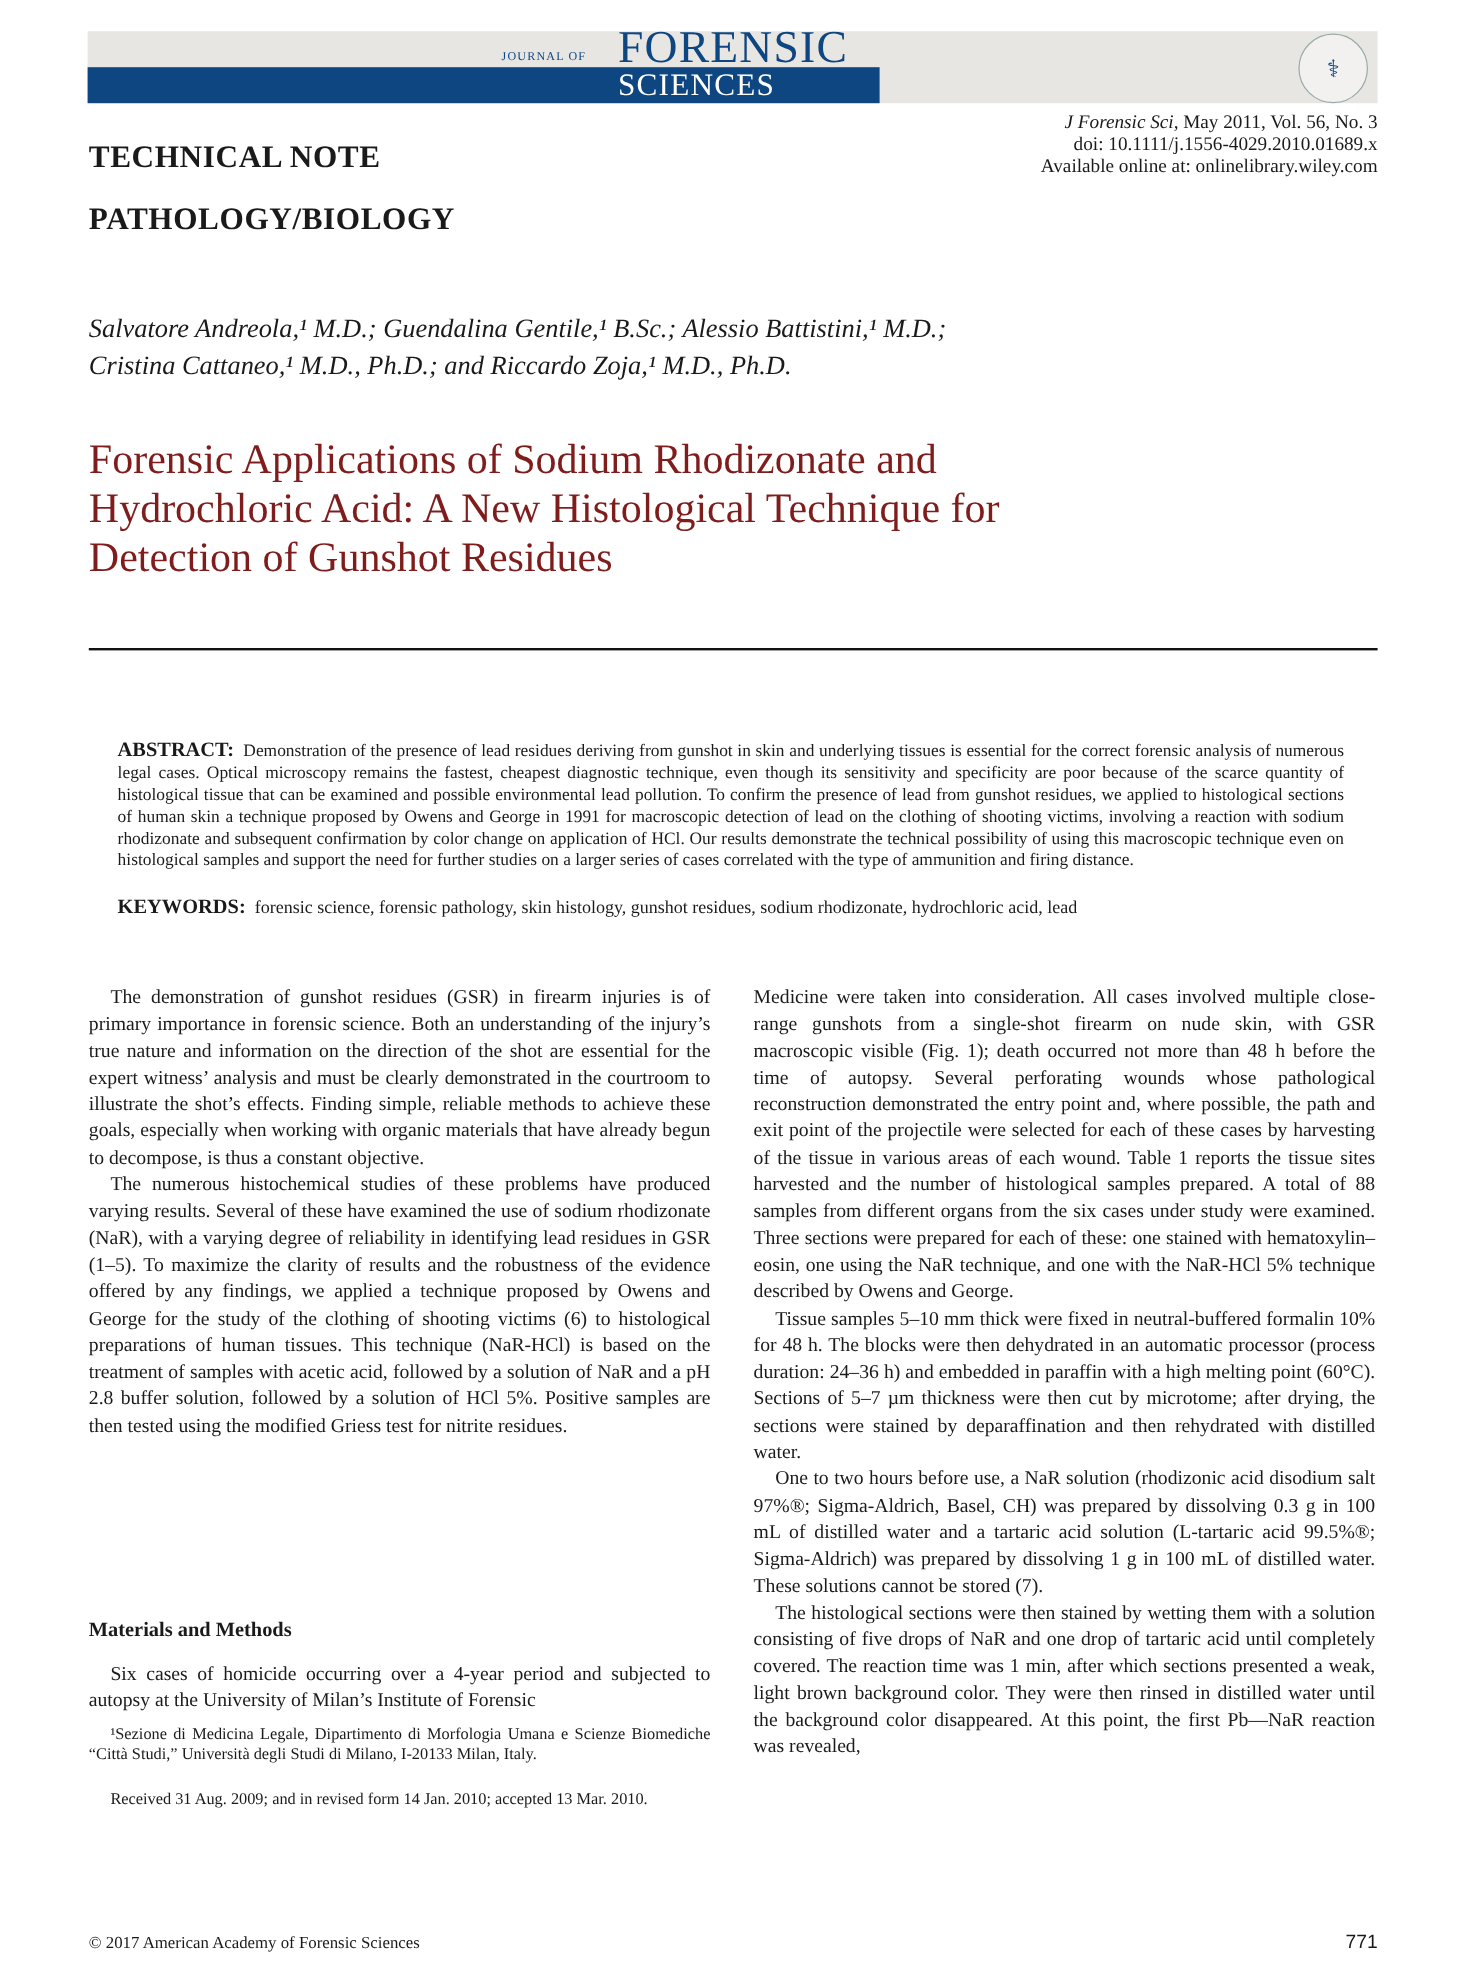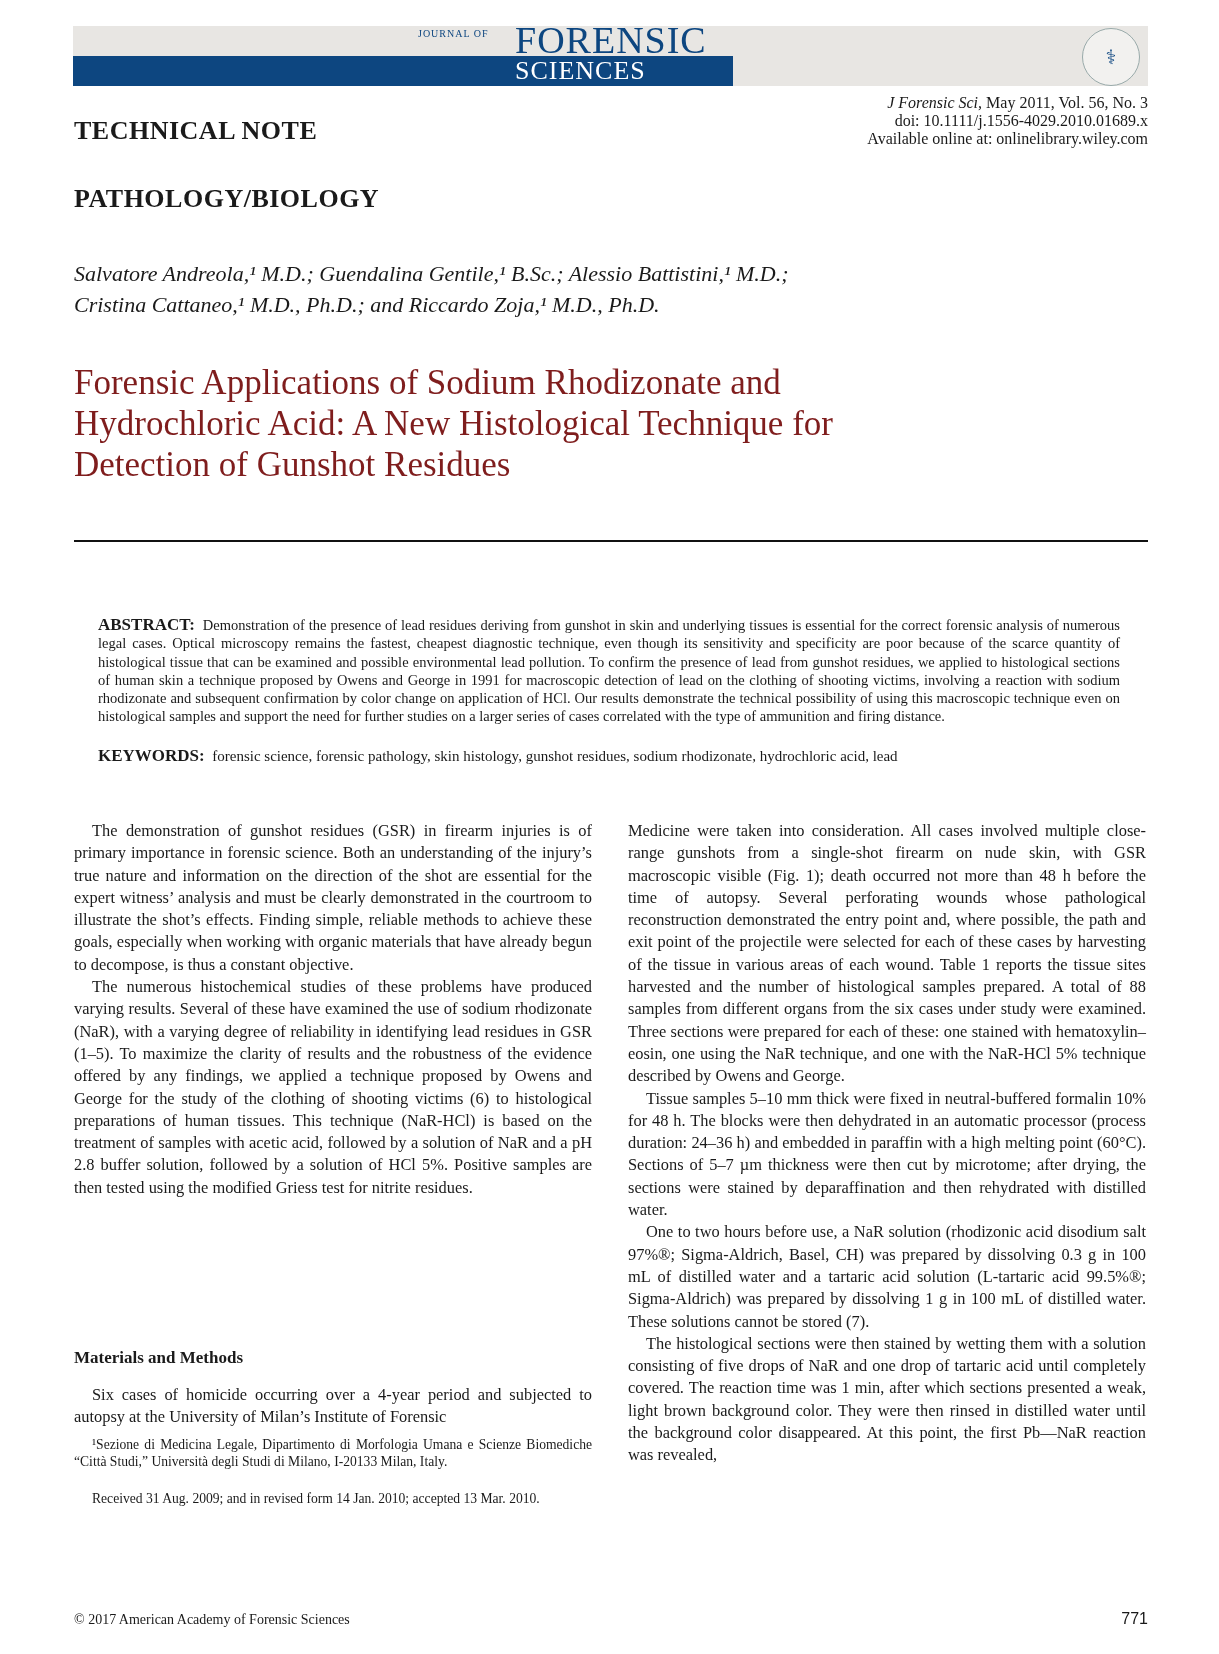--- a/index.html
+++ b/index.html
@@ -1,19 +1,19 @@
 <!DOCTYPE html>
 <html><head>
 <meta charset="utf-8">
 <style>
   html, body { margin:0; padding:0; background:#fff; }
   body { width:1219px; height:1654px; position:relative; overflow:hidden; font-family:"Liberation Serif", serif; color:#1a1a1a; }
   .banner { position:absolute; left:73px; top:26px; width:1075px; height:60px; background:#e8e6e3; }
   .banner-blue { position:absolute; left:73px; top:56px; width:660px; height:30px; background:#0d4680; }
-  .logo-journal-of { position:absolute; left:418px; top:28px; font-size:10px; letter-spacing:1px; color:#0d4680; }
+  .logo-journal-of { position:absolute; left:418px; top:42px; font-size:10px; letter-spacing:1px; color:#0d4680; }
   .logo-forensic { position:absolute; left:515px; top:22px; font-size:38px; color:#0d4680; letter-spacing:1px; line-height:36px; }
   .logo-sciences { position:absolute; left:515px; top:53px; font-size:26px; color:#fff; letter-spacing:1px; line-height:36px; }
   .seal { position:absolute; left:1082px; top:28px; width:56px; height:56px; border-radius:50%; border:1px solid #9aa; background:#f2f1ef; display:flex; align-items:center; justify-content:center; color:#0d4680; font-size:20px; }
   .citation { position:absolute; right:71px; top:94px; text-align:right; font-size:16px; line-height:18px; }
   .section-label { position:absolute; left:74px; font-size:26px; font-weight:bold; letter-spacing:0.5px; }
   .authors { position:absolute; left:74px; top:258px; font-size:22px; font-style:italic; line-height:31px; width:1000px; }
   .title { position:absolute; left:74px; top:362px; font-family:Liberation Serif, serif; font-size:35px; line-height:41px; width:900px; color:#7f1d1d; }
   .rule { position:absolute; left:74px; top:540px; width:1074px; height:2px; background:#111; }
   .abstract { position:absolute; left:98px; top:616px; width:1022px; font-size:14.5px; line-height:18.3px; text-align:justify; }
   .abstract b { font-size:17px; }
@@ -39,21 +39,21 @@
 <span class="logo-sciences">SCIENCES</span>
 <div class="seal">⚕</div>
 
 <div class="citation">
   <div><i>J Forensic Sci,</i><span> May 2011, Vol. 56, No. 3</span></div>
   <div>doi: 10.1111/j.1556-4029.2010.01689.x</div>
   <div>Available online at: onlinelibrary.wiley.com</div>
 </div>
 
 <div class="section-label" style="top:116px">TECHNICAL NOTE</div>
-<div class="section-label" style="top:184px">PATHOLOGY/BIOLOGY</div>
+<div class="section-label" style="top:168px">PATHOLOGY/BIOLOGY</div>
 
 <div class="authors">
   <div>Salvatore Andreola,¹ M.D.; Guendalina Gentile,¹ B.Sc.; Alessio Battistini,¹ M.D.;</div>
   <div>Cristina Cattaneo,¹ M.D., Ph.D.; and Riccardo Zoja,¹ M.D., Ph.D.</div>
 </div>
 
 <div class="title">Forensic Applications of Sodium Rhodizonate and Hydrochloric Acid: A New Histological Technique for Detection of Gunshot Residues</div>
 <div class="rule"></div>
 
 <div class="abstract">

